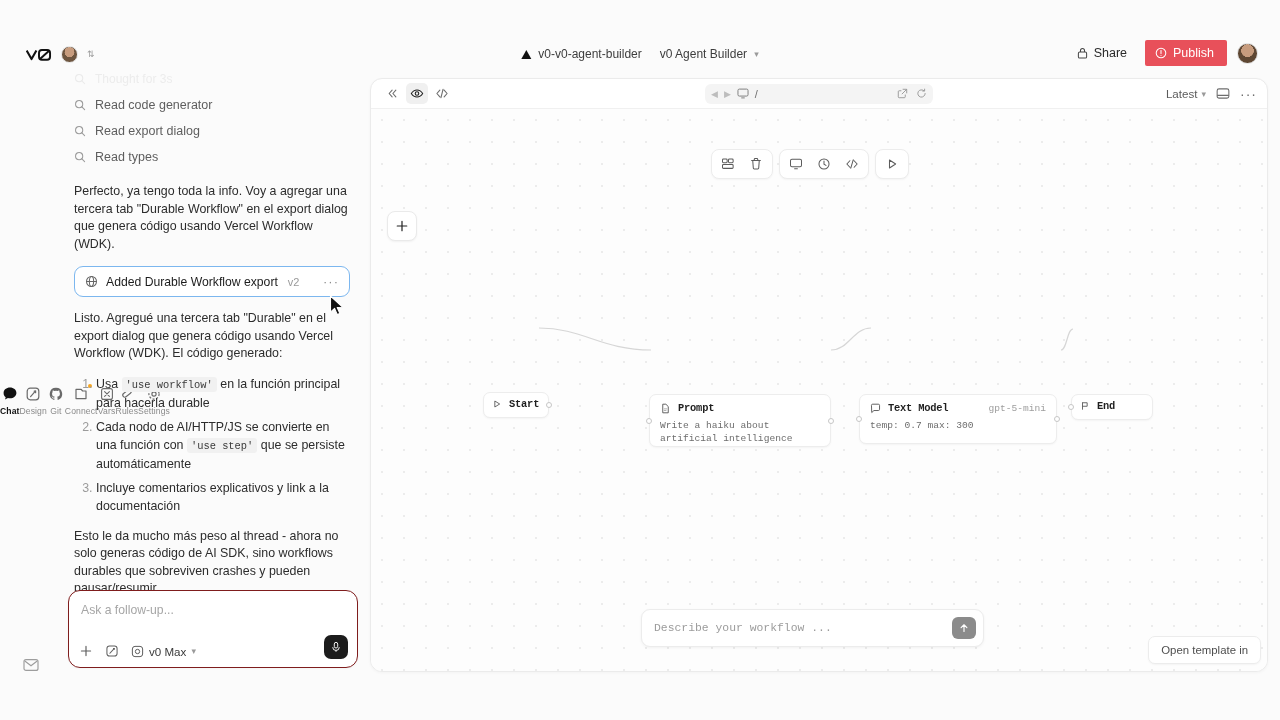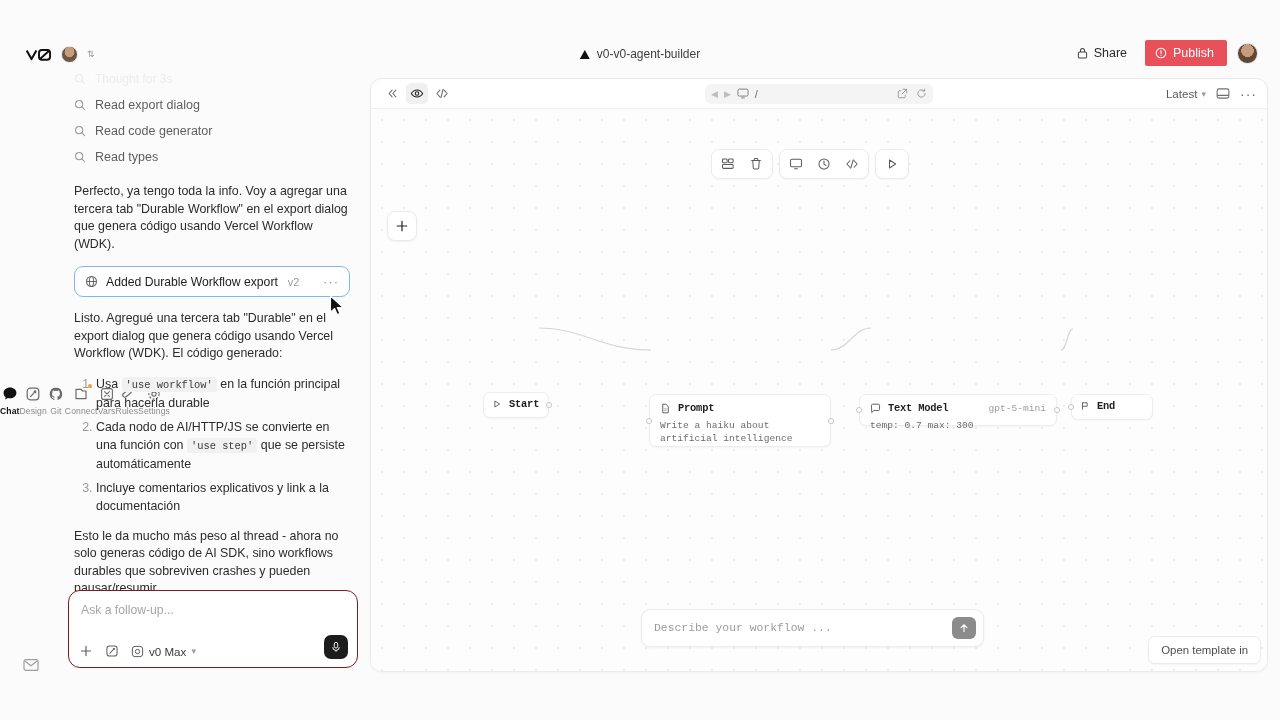--- a/index.html
+++ b/index.html
@@ -13,21 +13,21 @@
   .app { position: relative; width: 1280px; height: 720px; background: #fbfbfb; }
 
   
   .topbar { position: absolute; top: 0; left: 0; width: 1280px; height: 72px; display: flex; align-items: center; }
   .brand { position: absolute; left: 26px; top: 46px; display: flex; align-items: center; gap: 9px; }
   .avatar-sm { width: 17px; height: 17px; border-radius: 50%;
     background: radial-gradient(circle at 50% 35%, #c79c7e 0 40%, #6e5640 41% 100%); border: 1px solid #e3e3e3; }
   .chev-updown { font-size: 9px; color: #9a9a9a; line-height: 1; }
 
   .project-center { position: absolute; left: 50%; top: 47px; transform: translateX(-50%);
-    display: flex; align-items: center; gap: 18px; white-space: nowrap; flex-direction: column; }
+    display: flex; align-items: center; gap: 18px; white-space: nowrap; }
   .proj-item { display: flex; align-items: center; gap: 7px; font-size: 12px; color: #3d3d3d; }
   .vercel-tri { width: 0; height: 0; border-left: 5.5px solid transparent; border-right: 5.5px solid transparent; border-bottom: 9.5px solid #111; }
   .chev-d { font-size: 9px; color: #9a9a9a; }
 
   .top-right { position: absolute; right: 22px; top: 40px; display: flex; align-items: center; gap: 10px; }
   .share-btn { display: flex; align-items: center; gap: 6px; font-size: 12.5px; color: #2b2b2b; padding: 5px 8px; border-radius: 6px; }
   .publish-btn { display: flex; align-items: center; gap: 6px; background: #e8505a; color: #fff;
     font-size: 12.5px; padding: 6px 13px 6px 10px; border-radius: 2px; border: none; }
   .avatar-lg { width: 21px; height: 21px; border-radius: 50%;
     background: radial-gradient(circle at 50% 35%, #c79c7e 0 40%, #5e4733 41% 100%); border: 1px solid #e0e0e0; }
@@ -255,28 +255,28 @@
             <path d="M9.2 9.2 L12.4 12.4" stroke="#ddd" stroke-width="1.2" stroke-linecap="round"></path>
           </svg>
         <span>Thought for 3s</span>
       </div>
 
       <div class="tool-row">
         <svg class="mag" width="12" height="12" viewBox="0 0 14 14">
             <circle cx="6" cy="6" r="4.2" fill="none" stroke="#9b9b9b" stroke-width="1.2"></circle>
             <path d="M9.2 9.2 L12.4 12.4" stroke="#9b9b9b" stroke-width="1.2" stroke-linecap="round"></path>
           </svg>
-        <span>Read export dialog</span>
+        <span>Read code generator</span>
       </div>
       <div class="tool-row">
         <svg class="mag" width="12" height="12" viewBox="0 0 14 14">
             <circle cx="6" cy="6" r="4.2" fill="none" stroke="#9b9b9b" stroke-width="1.2"></circle>
             <path d="M9.2 9.2 L12.4 12.4" stroke="#9b9b9b" stroke-width="1.2" stroke-linecap="round"></path>
           </svg>
-        <span>Read code generator</span>
+        <span>Read export dialog</span>
       </div>
       <div class="tool-row">
         <svg class="mag" width="12" height="12" viewBox="0 0 14 14">
             <circle cx="6" cy="6" r="4.2" fill="none" stroke="#9b9b9b" stroke-width="1.2"></circle>
             <path d="M9.2 9.2 L12.4 12.4" stroke="#9b9b9b" stroke-width="1.2" stroke-linecap="round"></path>
           </svg>
         <span>Read types</span>
       </div>
 
       <p class="para">Perfecto, ya tengo toda la info. Voy a agregar una tercera tab "Durable Workflow" en el export dialog que genera código usando Vercel Workflow (WDK).</p>
@@ -493,21 +493,21 @@
                 <path d="M4.3 6.4H7.7M4.3 8.2H7" stroke="#9a9a9a" stroke-width=".85"></path>
               </svg>
             </span>
           <span class="node-title">Prompt</span>
         </div>
         <div class="node-body">Write a haiku about artificial intelligence</div>
         <span class="port l"></span>
         <span class="port r"></span>
       </div>
 
-      <div class="node" style="left:488px; top:285px; width:198px; height:32px;">
+      <div class="node" style="left:488px; top:285px; width:198px; height:50px;">
         <div class="node-head">
           <span>
               <svg width="11" height="11" viewBox="0 0 12 12">
                 <path d="M1.6 2.6a1.3 1.3 0 0 1 1.3-1.3h6.2a1.3 1.3 0 0 1 1.3 1.3v4.3a1.3 1.3 0 0 1-1.3 1.3H4.3L1.9 10.4z" fill="none" stroke="#555" stroke-width="1" stroke-linejoin="round"></path>
               </svg>
             </span>
           <span class="node-title">Text Model</span>
           <span class="node-badge">gpt-5-mini</span>
         </div>
         <div class="node-body">temp: 0.7  max: 300</div>

